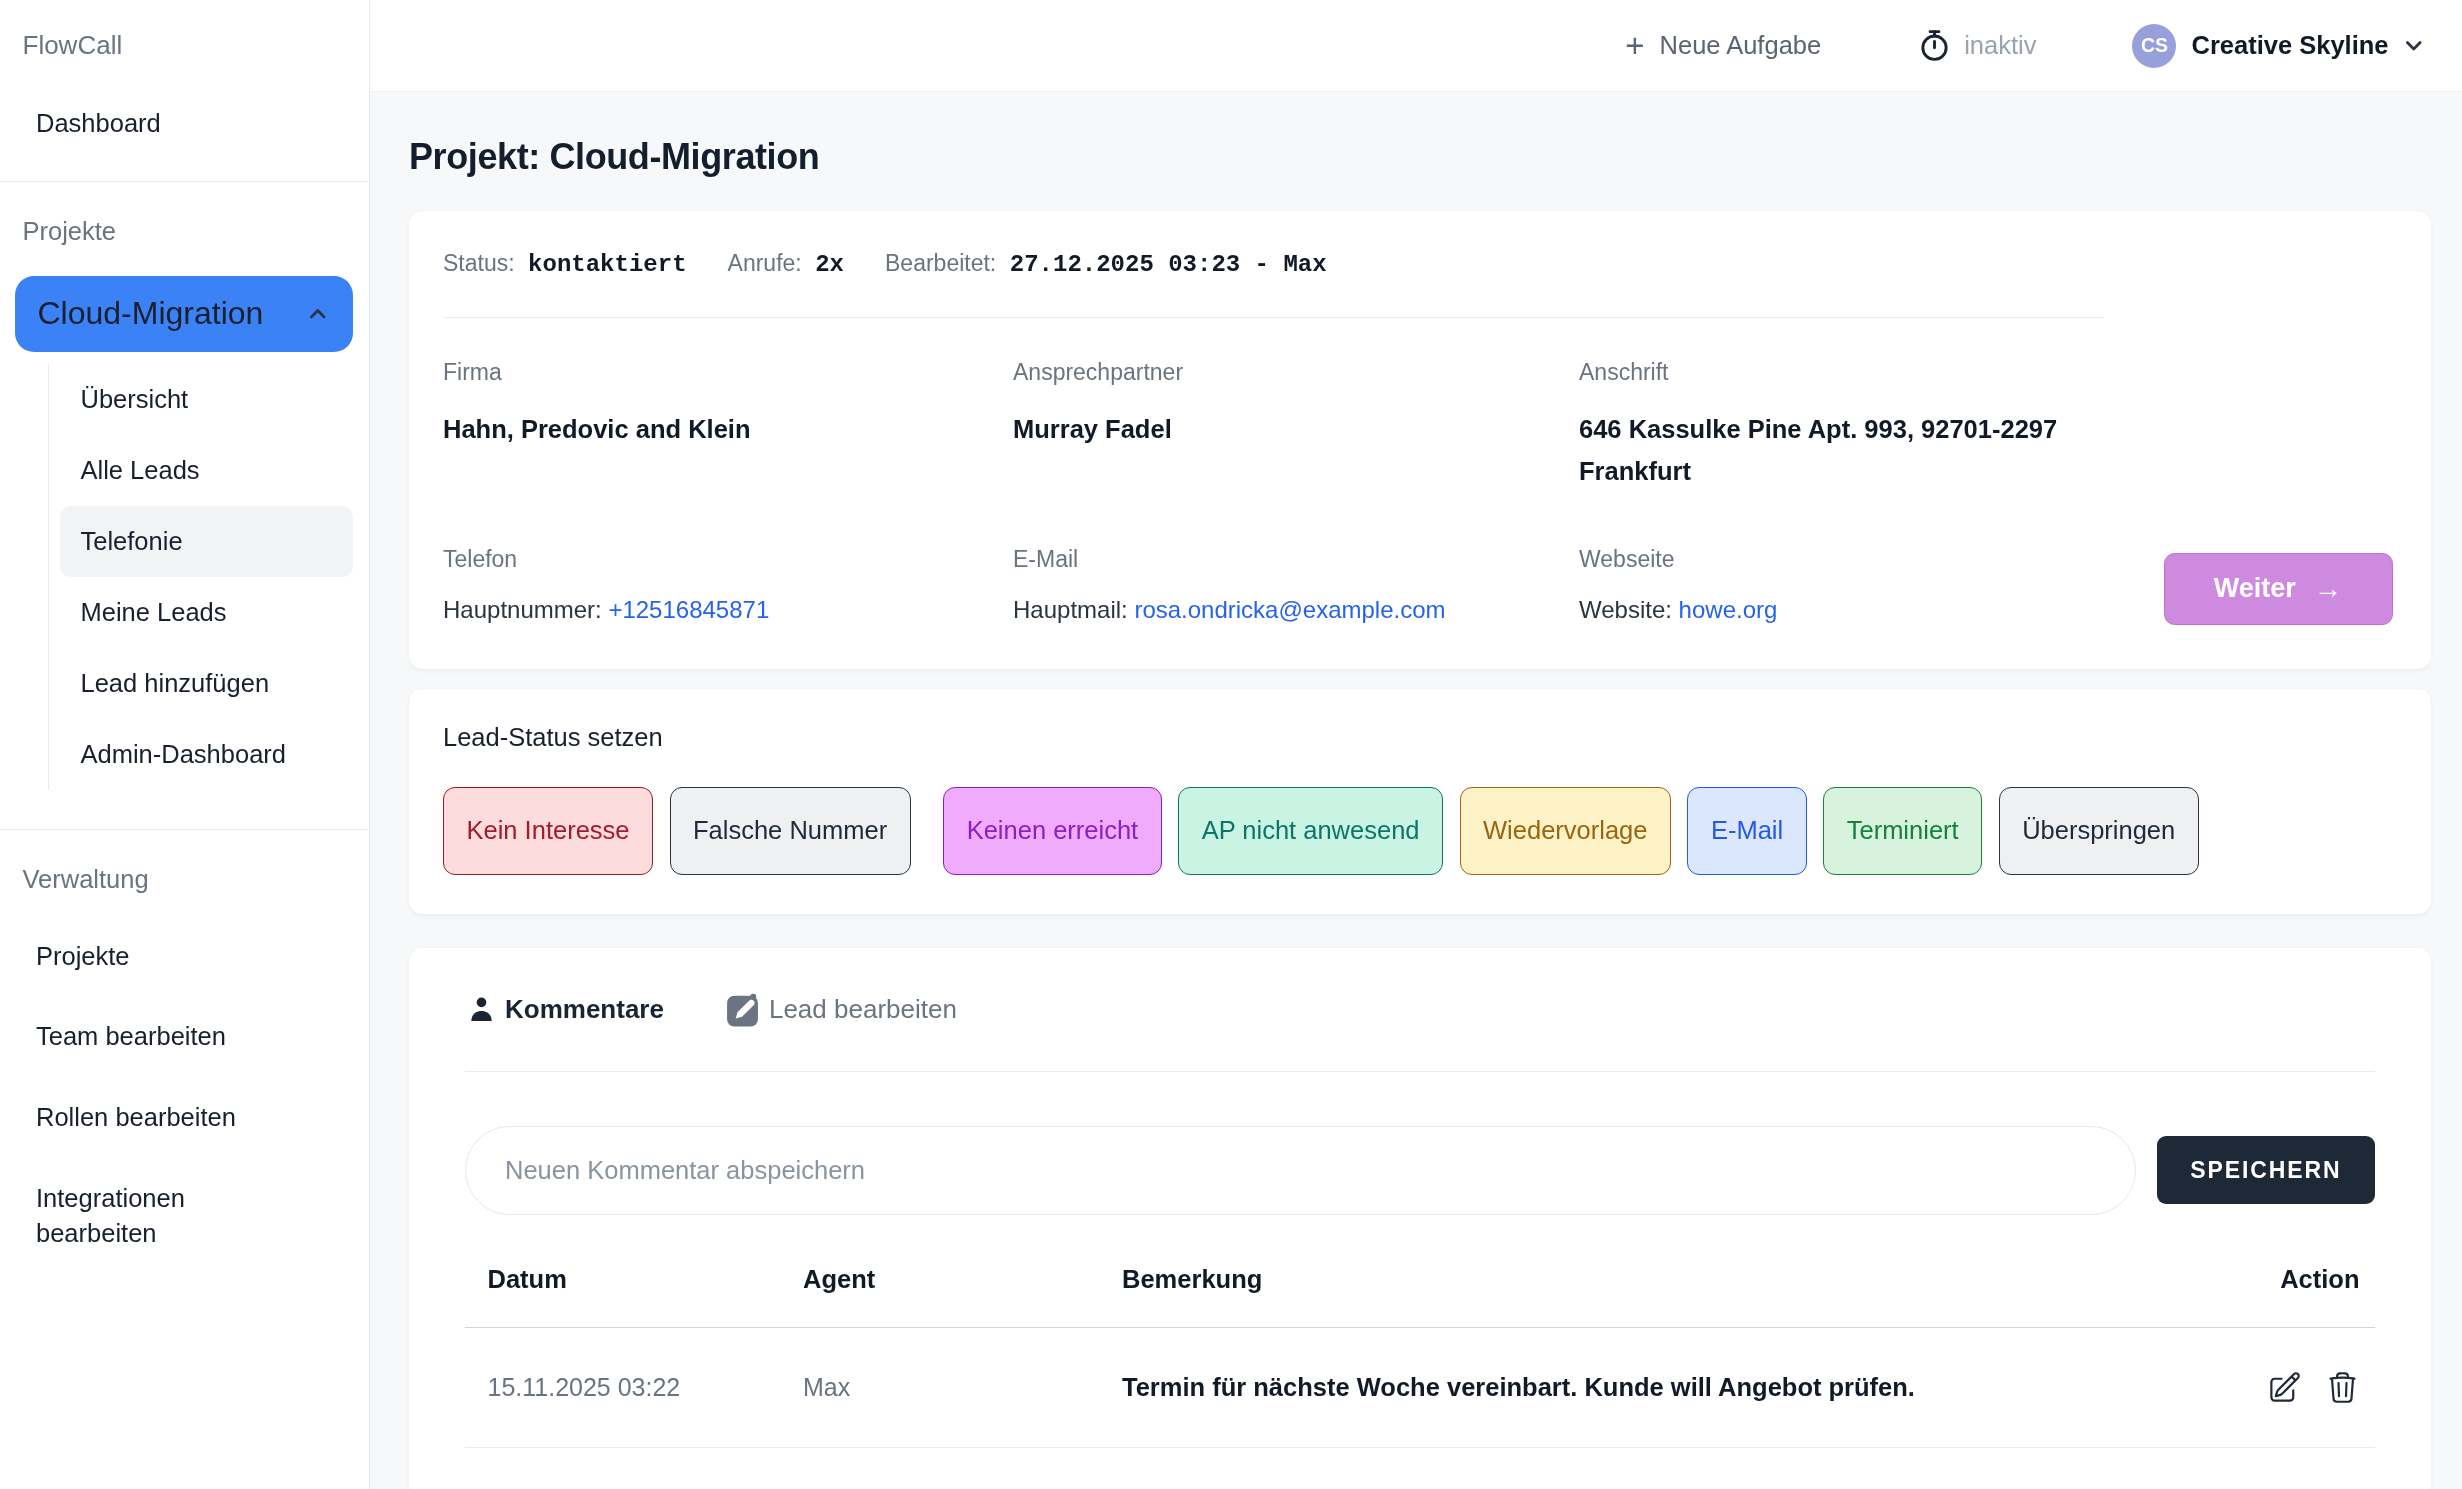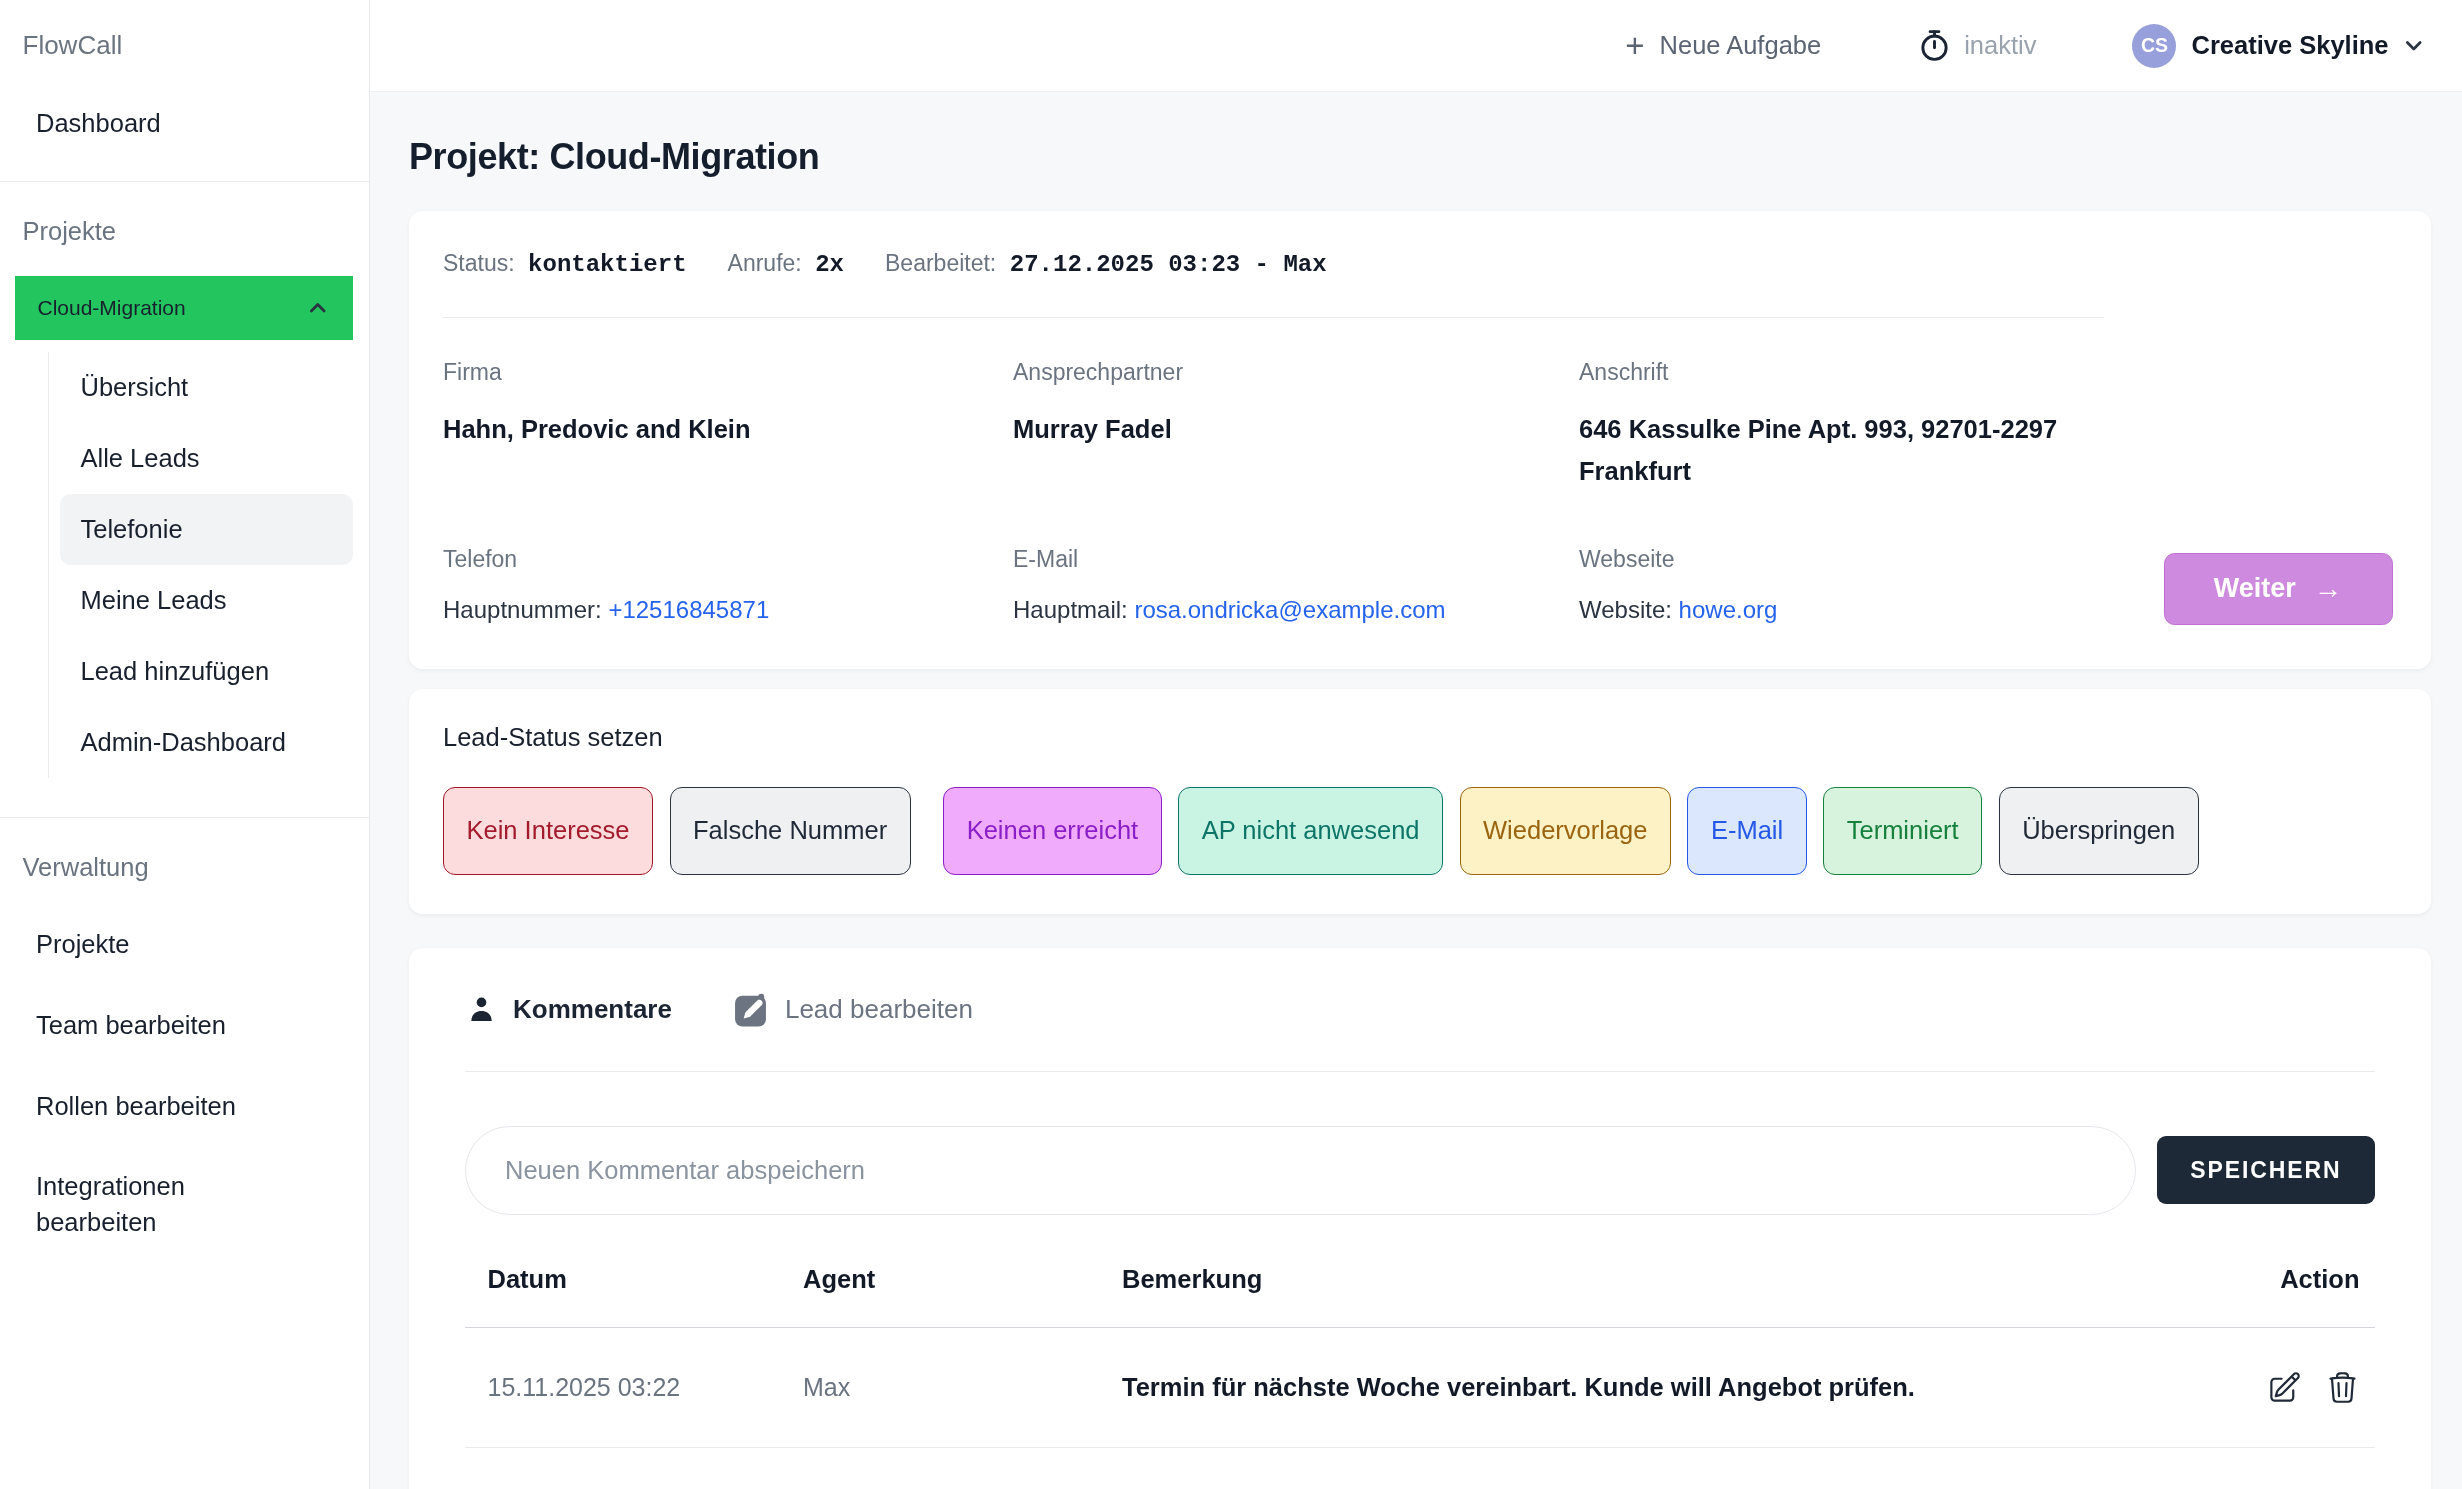--- a/index.html
+++ b/index.html
@@ -17,24 +17,24 @@
     background:#ffffff;
     border-right:0.8px solid #e7e9ec;
     padding-top:30px;
   }
   .brand { margin-left:22.5px; font-size:26px; color:#6a7380; font-weight:500; }
   .side-link { margin:45px 0 0 36px; font-size:25.5px; color:#18202e; cursor:pointer; max-width:263px; line-height:1.4; }
   .side-divider { border:none; border-top:0.8px solid #e9ebee; margin-top:39px; }
   .section-label { margin:35px 0 0 22.5px; font-size:25.5px; color:#6a7380; }
   .project-toggle {
     margin:30px 16.5px 0 15px;
-    background:#22c55e; border-radius:0;
+    background:#3b82f6; border-radius:19px;
     padding:19.5px 22.5px;
     display:flex; justify-content:space-between; align-items:center;
-    font-size:21px; color:#18202e; cursor:pointer;
+    font-size:32px; color:#18202e; cursor:pointer;
   }
   .chev { width:25.5px; height:25.5px; stroke:#2a3442; fill:none; stroke-width:2.6; stroke-linecap:round; stroke-linejoin:round; }
   .submenu { margin:12px 16.5px 0 48px; border-left:1.5px solid #e9ebee; }
   .submenu-item { padding:21px 0 21px 31.5px; font-size:25.5px; color:#18202e; cursor:pointer; }
   .submenu-item.active {
     background:#f1f3f5; border-radius:10.5px;
     margin-left:10.5px; padding-left:21px;
   }
   .admin-item { margin-left:36px; }
 
@@ -98,21 +98,21 @@
     padding:0 22.5px; height:88px;
     display:flex; align-items:center;
     border-radius:12px; border:1.9px solid;
     font-size:25.5px; font-weight:500; white-space:nowrap;
     cursor:pointer; font-family:inherit;
   }
 
   
   .comments-card { margin-top:34px; padding:42px 56px 60px; }
   .tabs { display:flex; gap:59px; align-items:center; }
-  .tab { display:flex; gap:15px; align-items:center; cursor:pointer; font-size:26px; }
+  .tab { display:flex; gap:7px; align-items:center; cursor:pointer; font-size:26px; }
   .tab.active { color:#1b2433; font-weight:bold; }
   .tab.inactive { color:#6b7480; font-weight:500; }
   .user-icon-svg { width:33px; height:36px; fill:#1b2433; }
   .edit-badge-svg { width:39px; height:39px; }
   .tabs-divider { border:none; border-top:0.8px solid #e9ebee; margin-top:42px; }
   .comment-row { display:flex; margin-top:54px; gap:21px; align-items:center; }
   .comment-input {
     flex:1; height:89px;
     border:1.5px solid #e4e7eb; border-radius:45px;
     padding:0 39px; font-size:25.5px; color:#18202e;

